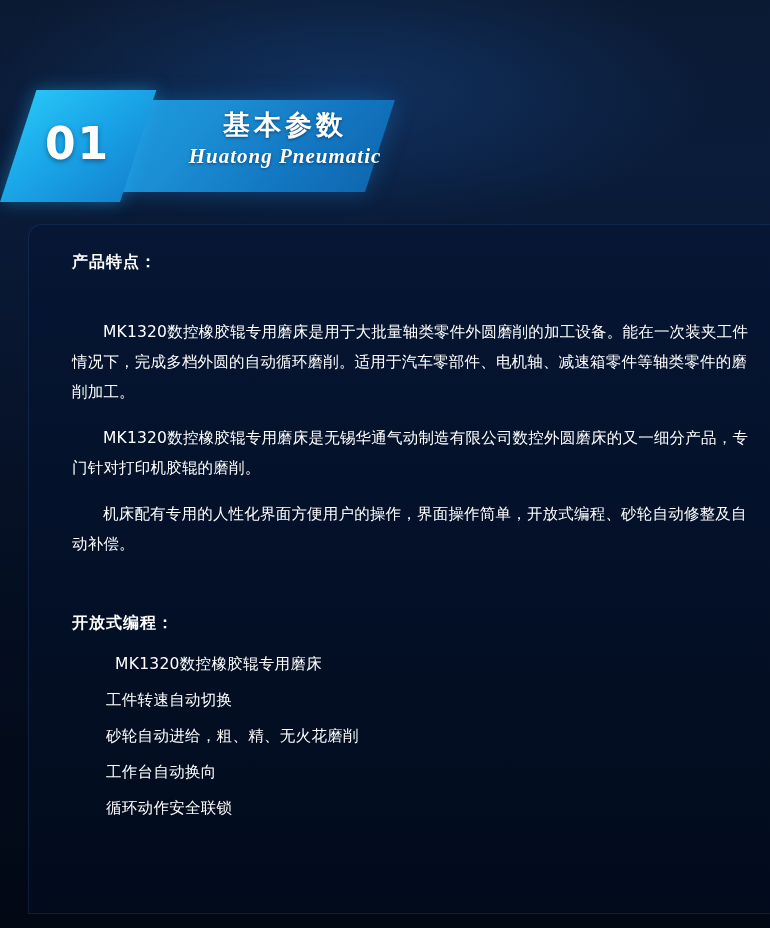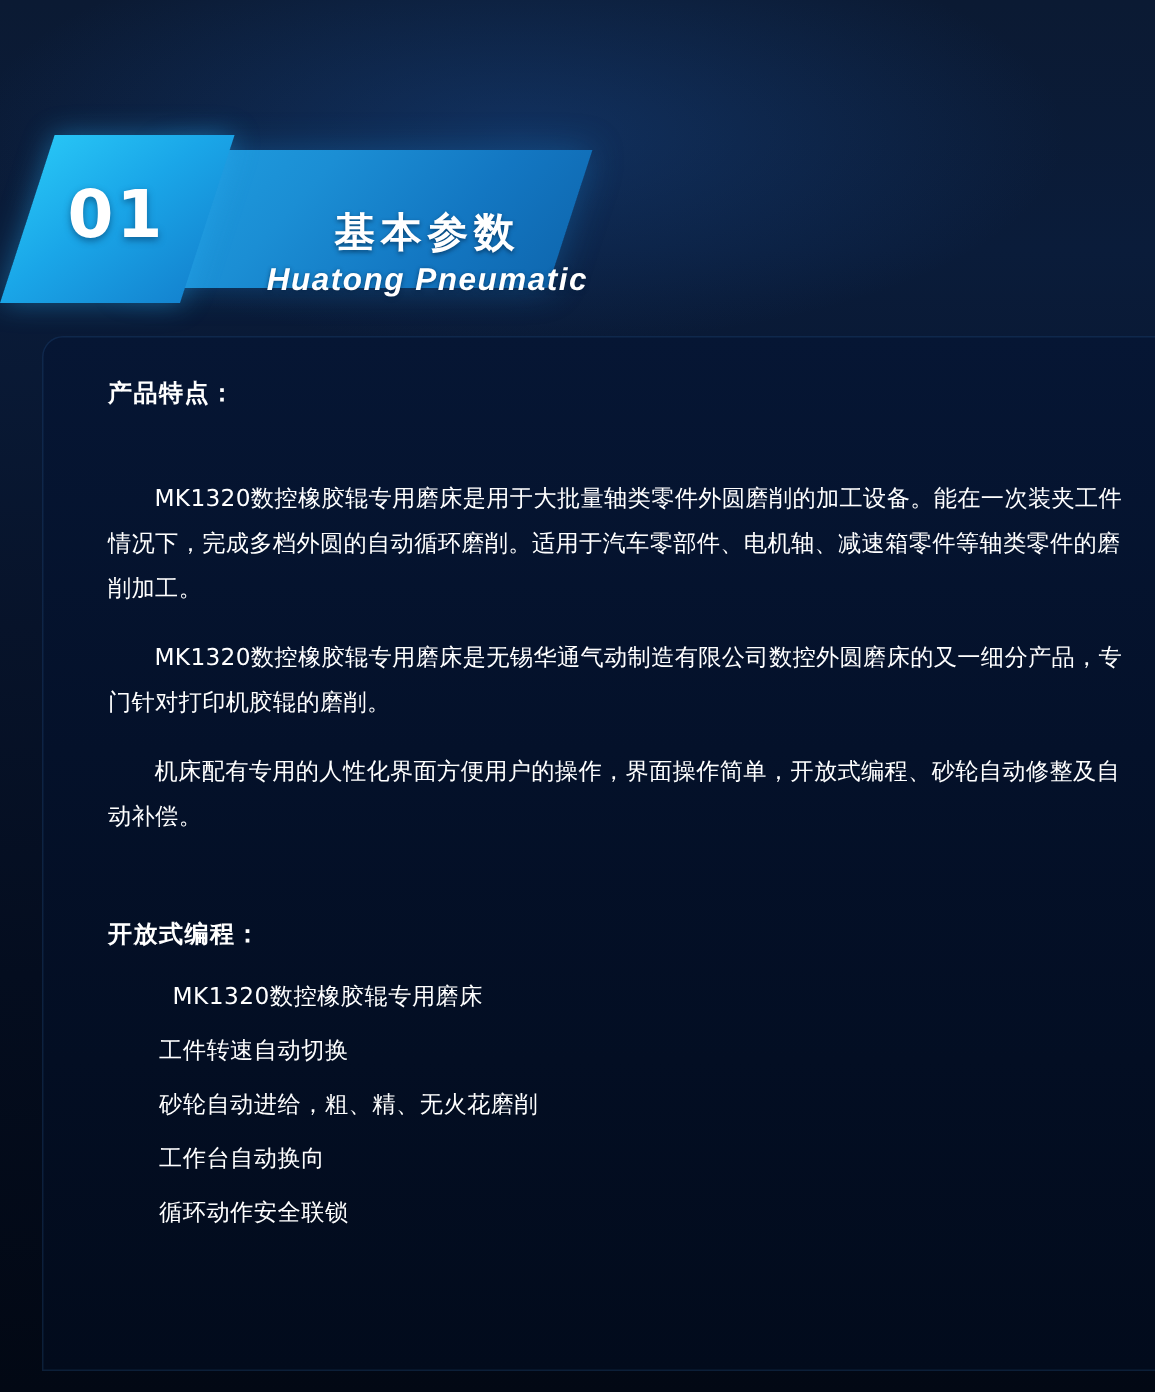--- a/index.html
+++ b/index.html
@@ -70,34 +70,33 @@
     background: linear-gradient(120deg, #1f9ee0 0%, #1b8ed4 35%, #1377c2 70%, #0f68b0 100%);
     transform: skewX(-18deg);
     box-shadow: 0 0 22px rgba(25,140,220,0.35);
   }
   .banner-text {
     position: absolute;
     left: 170px;
     top: 18px;
     width: 230px;
     text-align: center;
-    margin-top: 31px;
   }
   .banner-title {
     font-family: "DejaVu Sans", sans-serif;
     font-size: 27px;
     font-weight: bold;
     color: #ffffff;
     letter-spacing: 4px;
     line-height: 34px;
     text-shadow: 0 1px 3px rgba(0,30,60,0.6);
   }
   .banner-sub {
     margin-top: 2px;
-    font-family: Liberation Sans, sans-serif;
+    font-family: Liberation Serif, serif;
     font-style: italic;
     font-weight: bold;
     font-size: 21px;
     color: #ffffff;
     letter-spacing: 1px;
     text-shadow: 0 1px 3px rgba(0,30,60,0.6);
   }
 
   
   .card {

